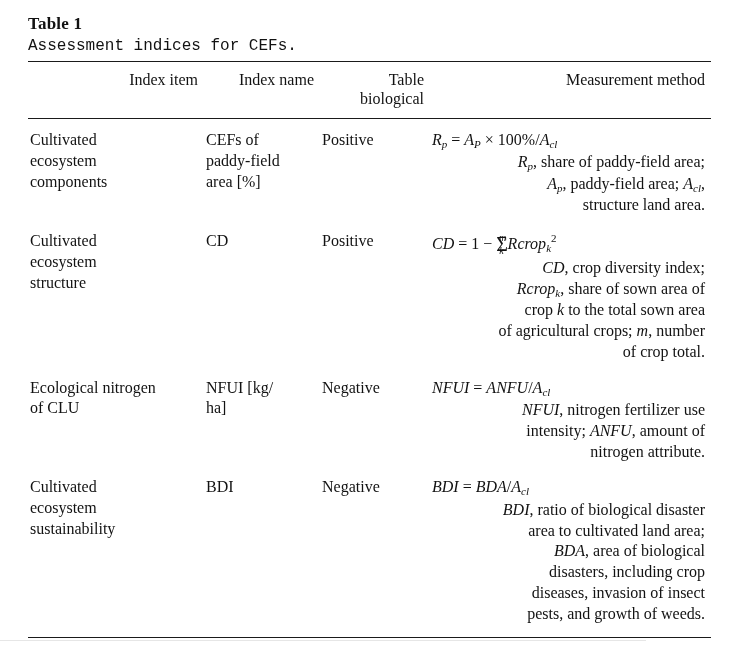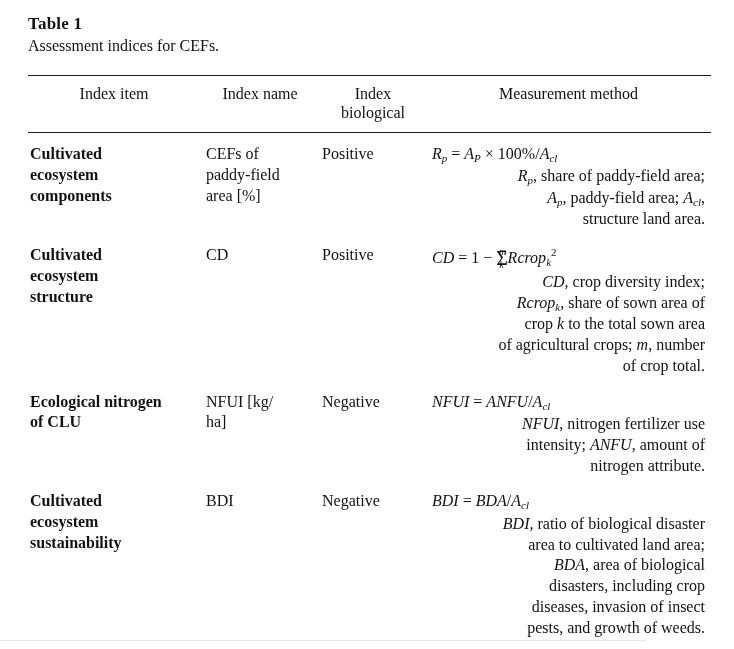--- a/index.html
+++ b/index.html
@@ -23,32 +23,32 @@
     background: #ffffff;
   }
   .table-title {
     font-family: "Liberation Serif", serif;
     font-weight: bold;
     font-size: 17px;
     letter-spacing: 0.2px;
     margin: 2px 0 3px 0;
   }
   .table-caption {
-    font-family: Liberation Serif, serif;
+    font-family: Liberation Mono, monospace;
     font-size: 16px;
-    margin: 0 0 20px 0;
+    margin: 0 0 6px 0;
   }
   table.indices {
     border-collapse: collapse;
     width: 683px;
     table-layout: fixed;
   }
   table.indices thead th {
     font-weight: normal;
-    text-align: center;
+    text-align: right;
     vertical-align: top;
     font-size: 16px;
     padding: 9px 6px 10px 2px;
     line-height: 1.16;
   }
   thead tr.head-row {
     border-top: 1.6px solid #1a1a1a;
     border-bottom: 1.1px solid #1a1a1a;
   }
   table.indices tbody td {
@@ -65,21 +65,20 @@
   }
   .col-item   { width: 176px; }
   .col-name   { width: 116px; }
   .col-attr   { width: 110px; }
   .col-method { width: 281px; }
 
   .hang {
     display: block;
     padding-left: 17px;
     text-indent: -17px;
-    font-weight: bold;
   }
   .method-line {
     display: block;
     padding-left: 17px;
     text-indent: -17px;
     text-align: right;
   }
   .formula {
     display: block;
     padding-left: 0;
@@ -145,21 +144,21 @@
       <col class="col-item">
       <col class="col-name">
       <col class="col-attr">
       <col class="col-method">
     </colgroup>
     <thead>
       <tr class="head-row">
         <th>Index item</th>
         <th>Index name</th>
         <th>
-          <span>Index</span><br>
+          <span>Table</span><br>
           <span>biological</span>
         </th>
         <th>Measurement method</th>
       </tr>
     </thead>
     <tbody>
 
       <tr>
         <td>
           <span class="hang">Cultivated</span>

